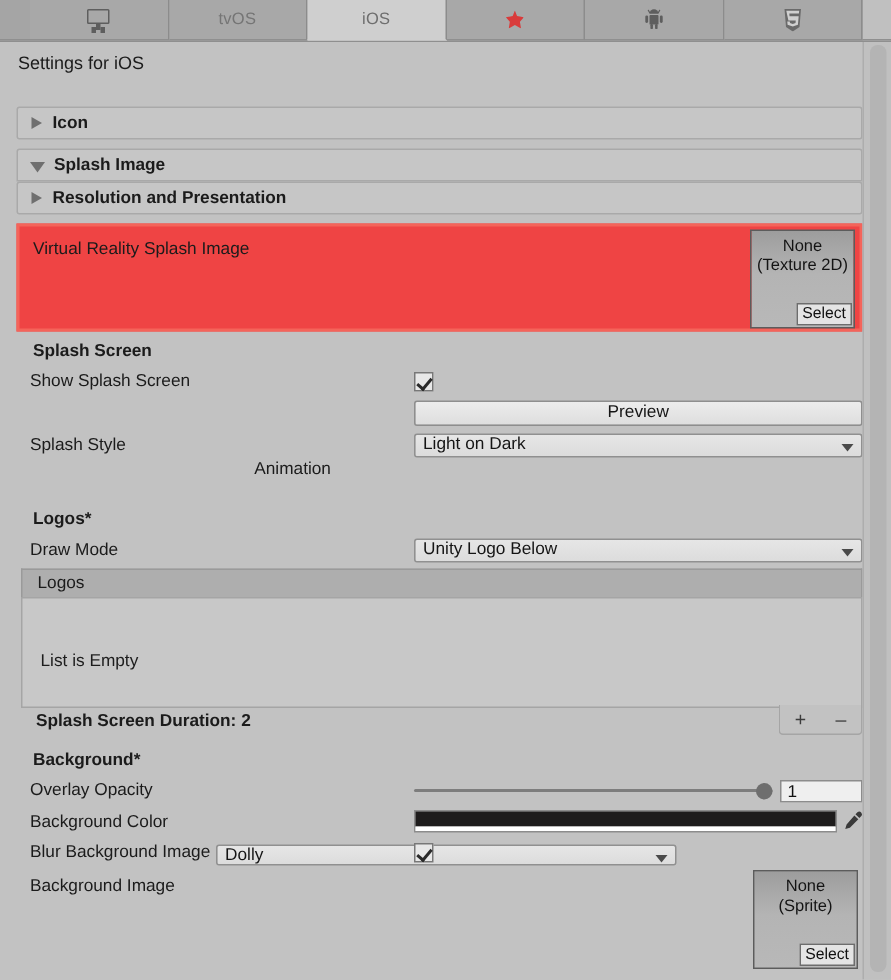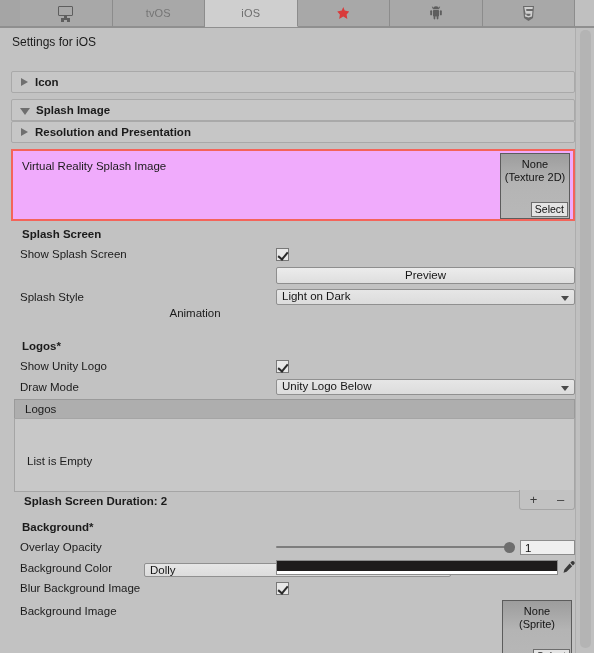--- a/index.html
+++ b/index.html
@@ -147,21 +147,21 @@
   .group-body {
     border: 1px solid #a9a9a9;
     border-top: none;
     background: #c2c2c2;
     box-sizing: border-box;
   }
 
   .hl-box {
     border: 2px solid #f4645a;
     box-sizing: border-box;
-    background: #f0abfc;
+    background: #ef4444;
   }
 
   .row {
     display: flex;
     align-items: center;
     height: 20px;
     padding-left: 9px;
     box-sizing: border-box;
   }
   .row-label {
@@ -498,24 +498,20 @@
       <div class="row" style="height:21px;flex-direction:column;">
         <span class="row-label">Animation</span>
         <div class="dropdown" style="width:307px;">
           <span>Dolly</span>
           <span class="dd-arrow"></span>
         </div>
       </div>
 
       <div class="section-head" style="margin-top:8px;">Logos*</div>
 
-      <div class="row">
-        <span class="row-label">Show Unity Logo</span>
-        <span class="checkbox checked"></span>
-      </div>
 
       <div class="row" style="height:21px;">
         <span class="row-label">Draw Mode</span>
         <div class="dropdown" style="width:307px;">
           <span>Unity Logo Below</span>
           <span class="dd-arrow"></span>
         </div>
       </div>
 
       <div style="margin:2px 0 0 3px;">

